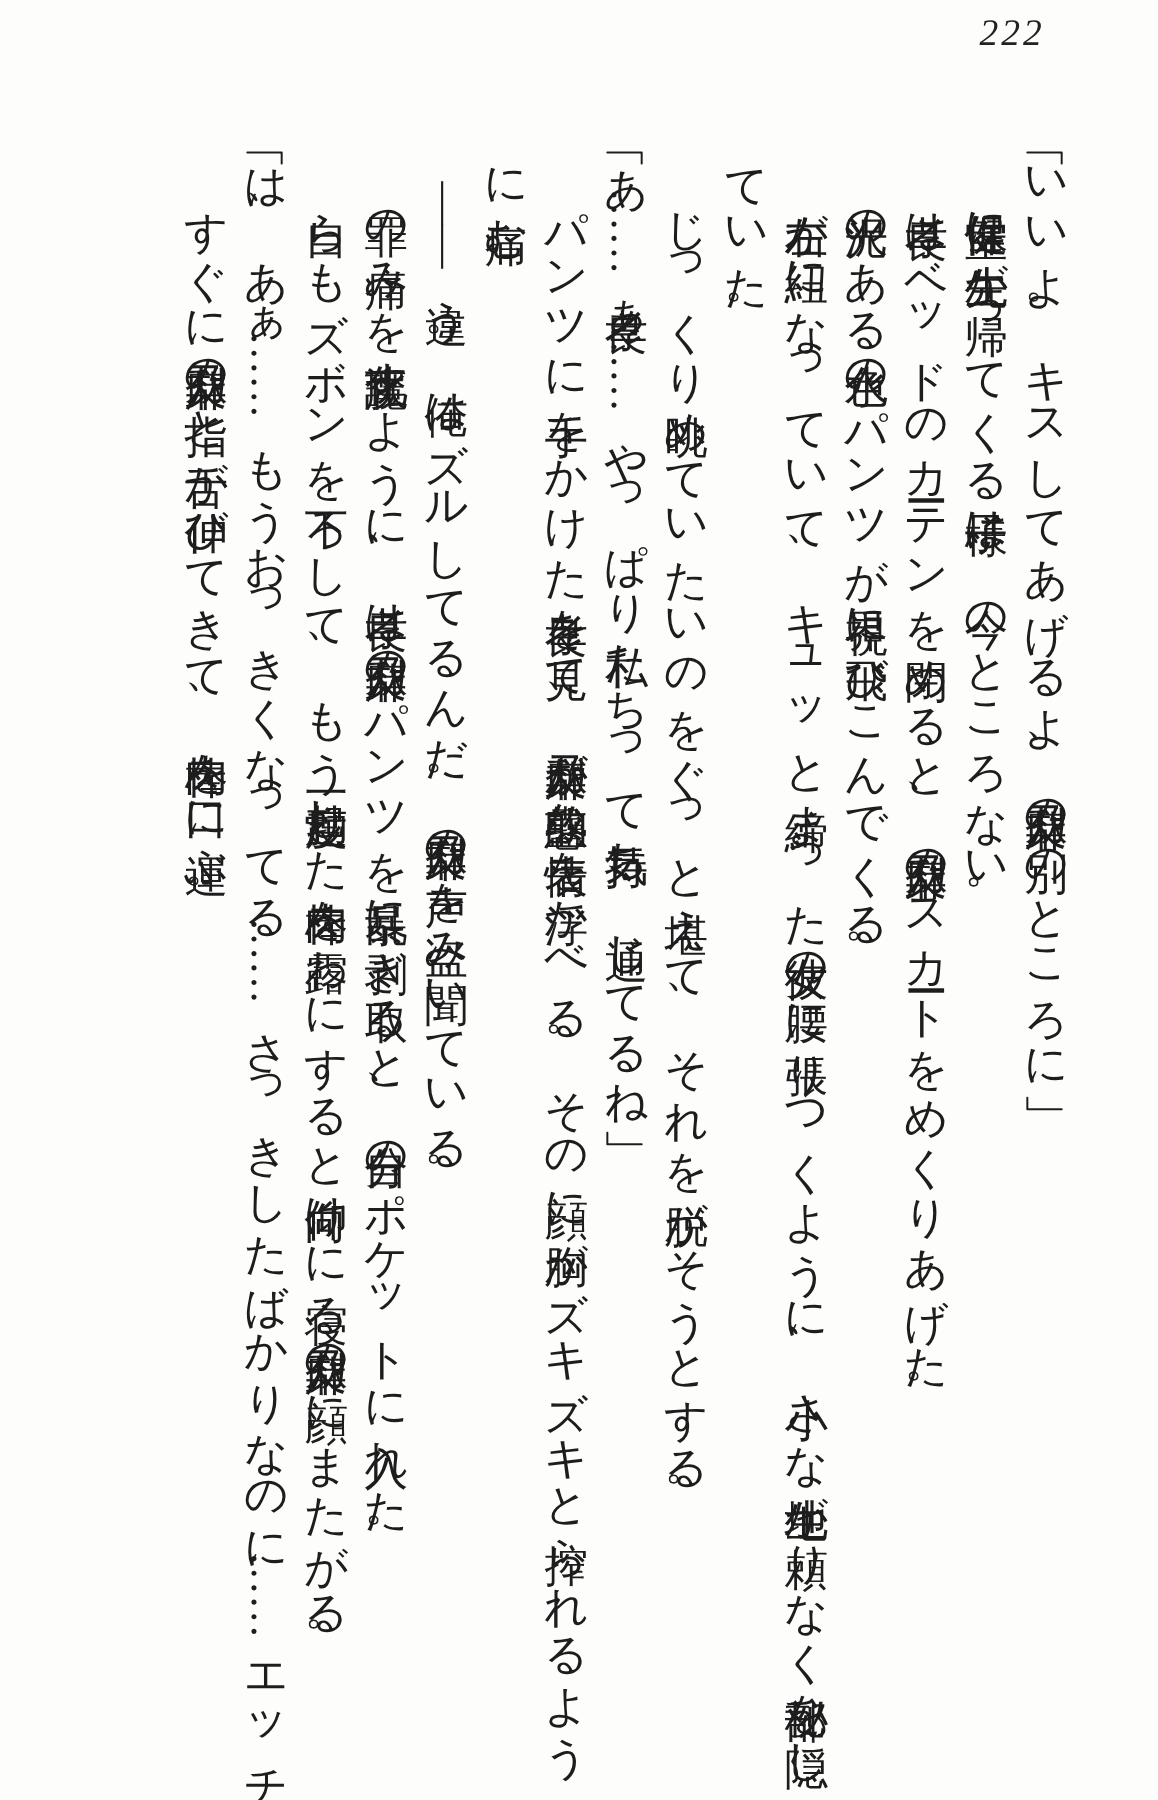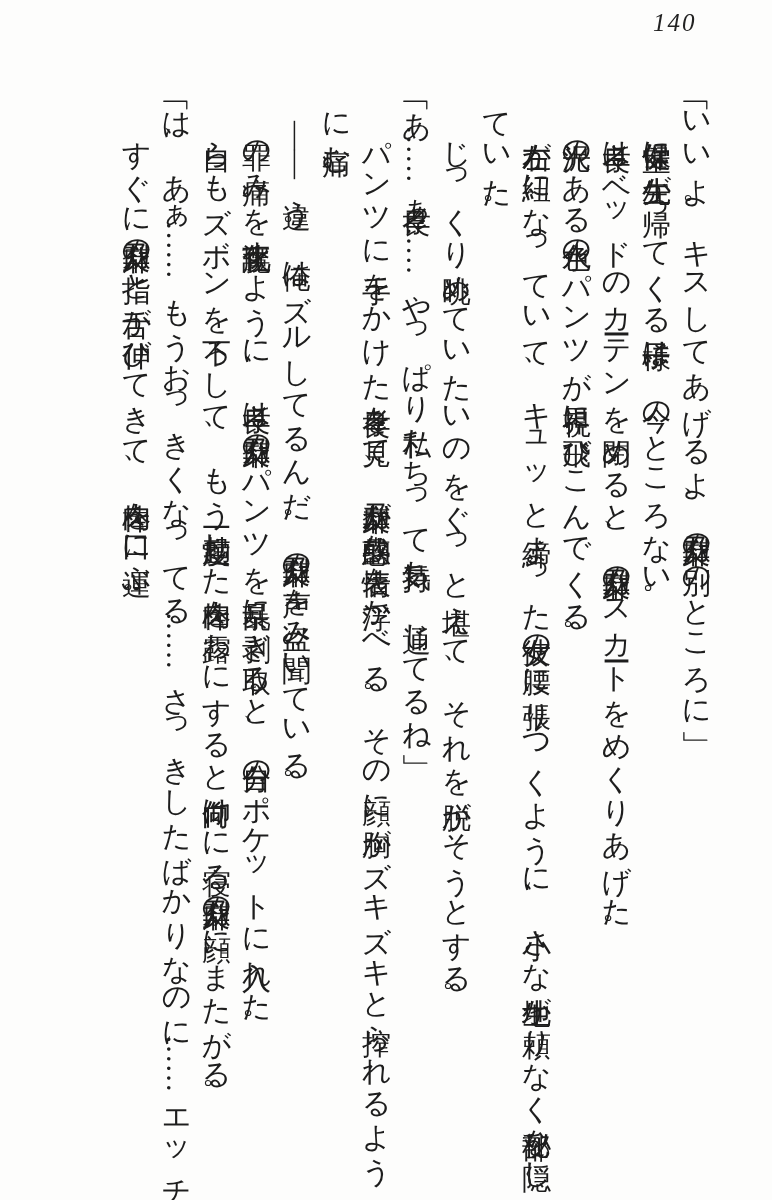--- a/index.html
+++ b/index.html
@@ -47,21 +47,21 @@
     text-indent: 0;
   }
   .para.indent {
     text-indent: 1em;
   }
 </style>
 </head>
 <body>
 
 <div class="page">
-  <div class="page-number">140</div>
+  <div class="page-number">222</div>
   <div class="text-body">
       <p class="para">「いいよ。キスしてあげるよ、麻梨乃の別のところに」</p>
       <p class="para indent">保健室に先生が帰ってくる様子は、今のところない。</p>
       <p class="para indent">良孝はベッドのカーテンを閉めると、麻梨乃のスカートをめくりあげた。</p>
       <p class="para indent">光沢のある水色のパンツが視界に飛びこんでくる。</p>
       <p class="para indent">左右が紐になっていて、キュッと締まった彼女の腰に張りつくように、小さな生地が頼りなく秘部を隠していた。</p>
       <p class="para indent">じっくり眺めていたいのをぐっと堪えて、それを脱がそうとする。</p>
       <p class="para">「あ……良孝ぁ……やっぱり私たちって気持ち、通じてるね」</p>
       <p class="para indent">パンツに手をかけた良孝を見て、麻梨乃が蠱惑的な表情を浮かべる。その顔に胸がズキズキと搾られるように痛む。</p>
       <p class="para indent">――違う。俺はズルしてるんだ。麻梨乃の声を盗み聞いている。</p>

